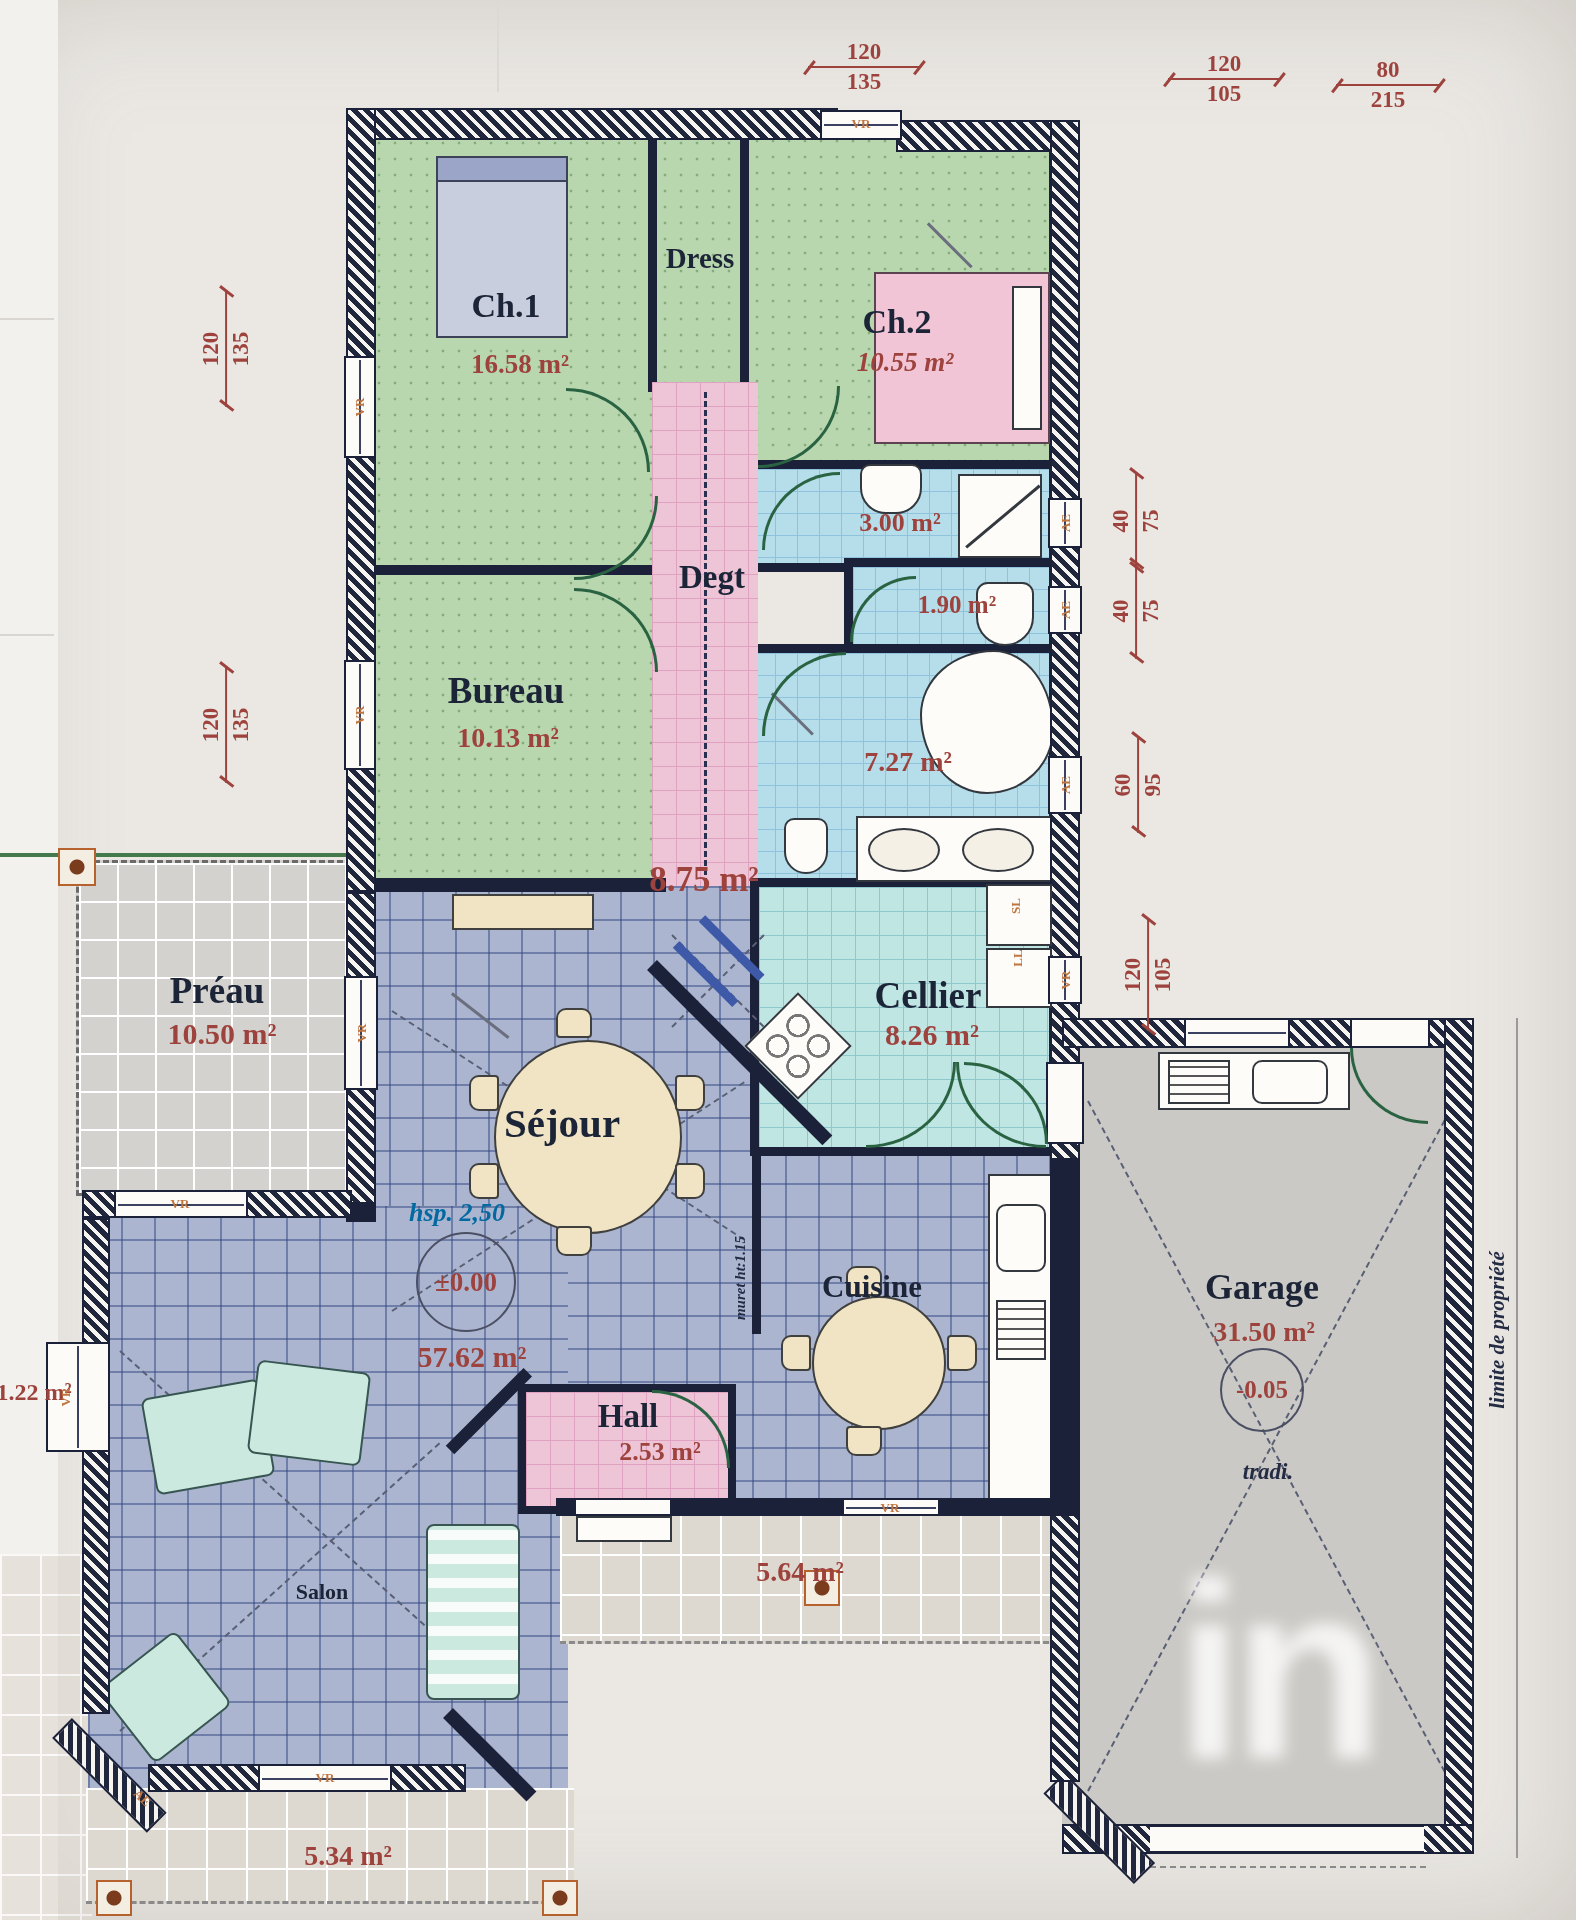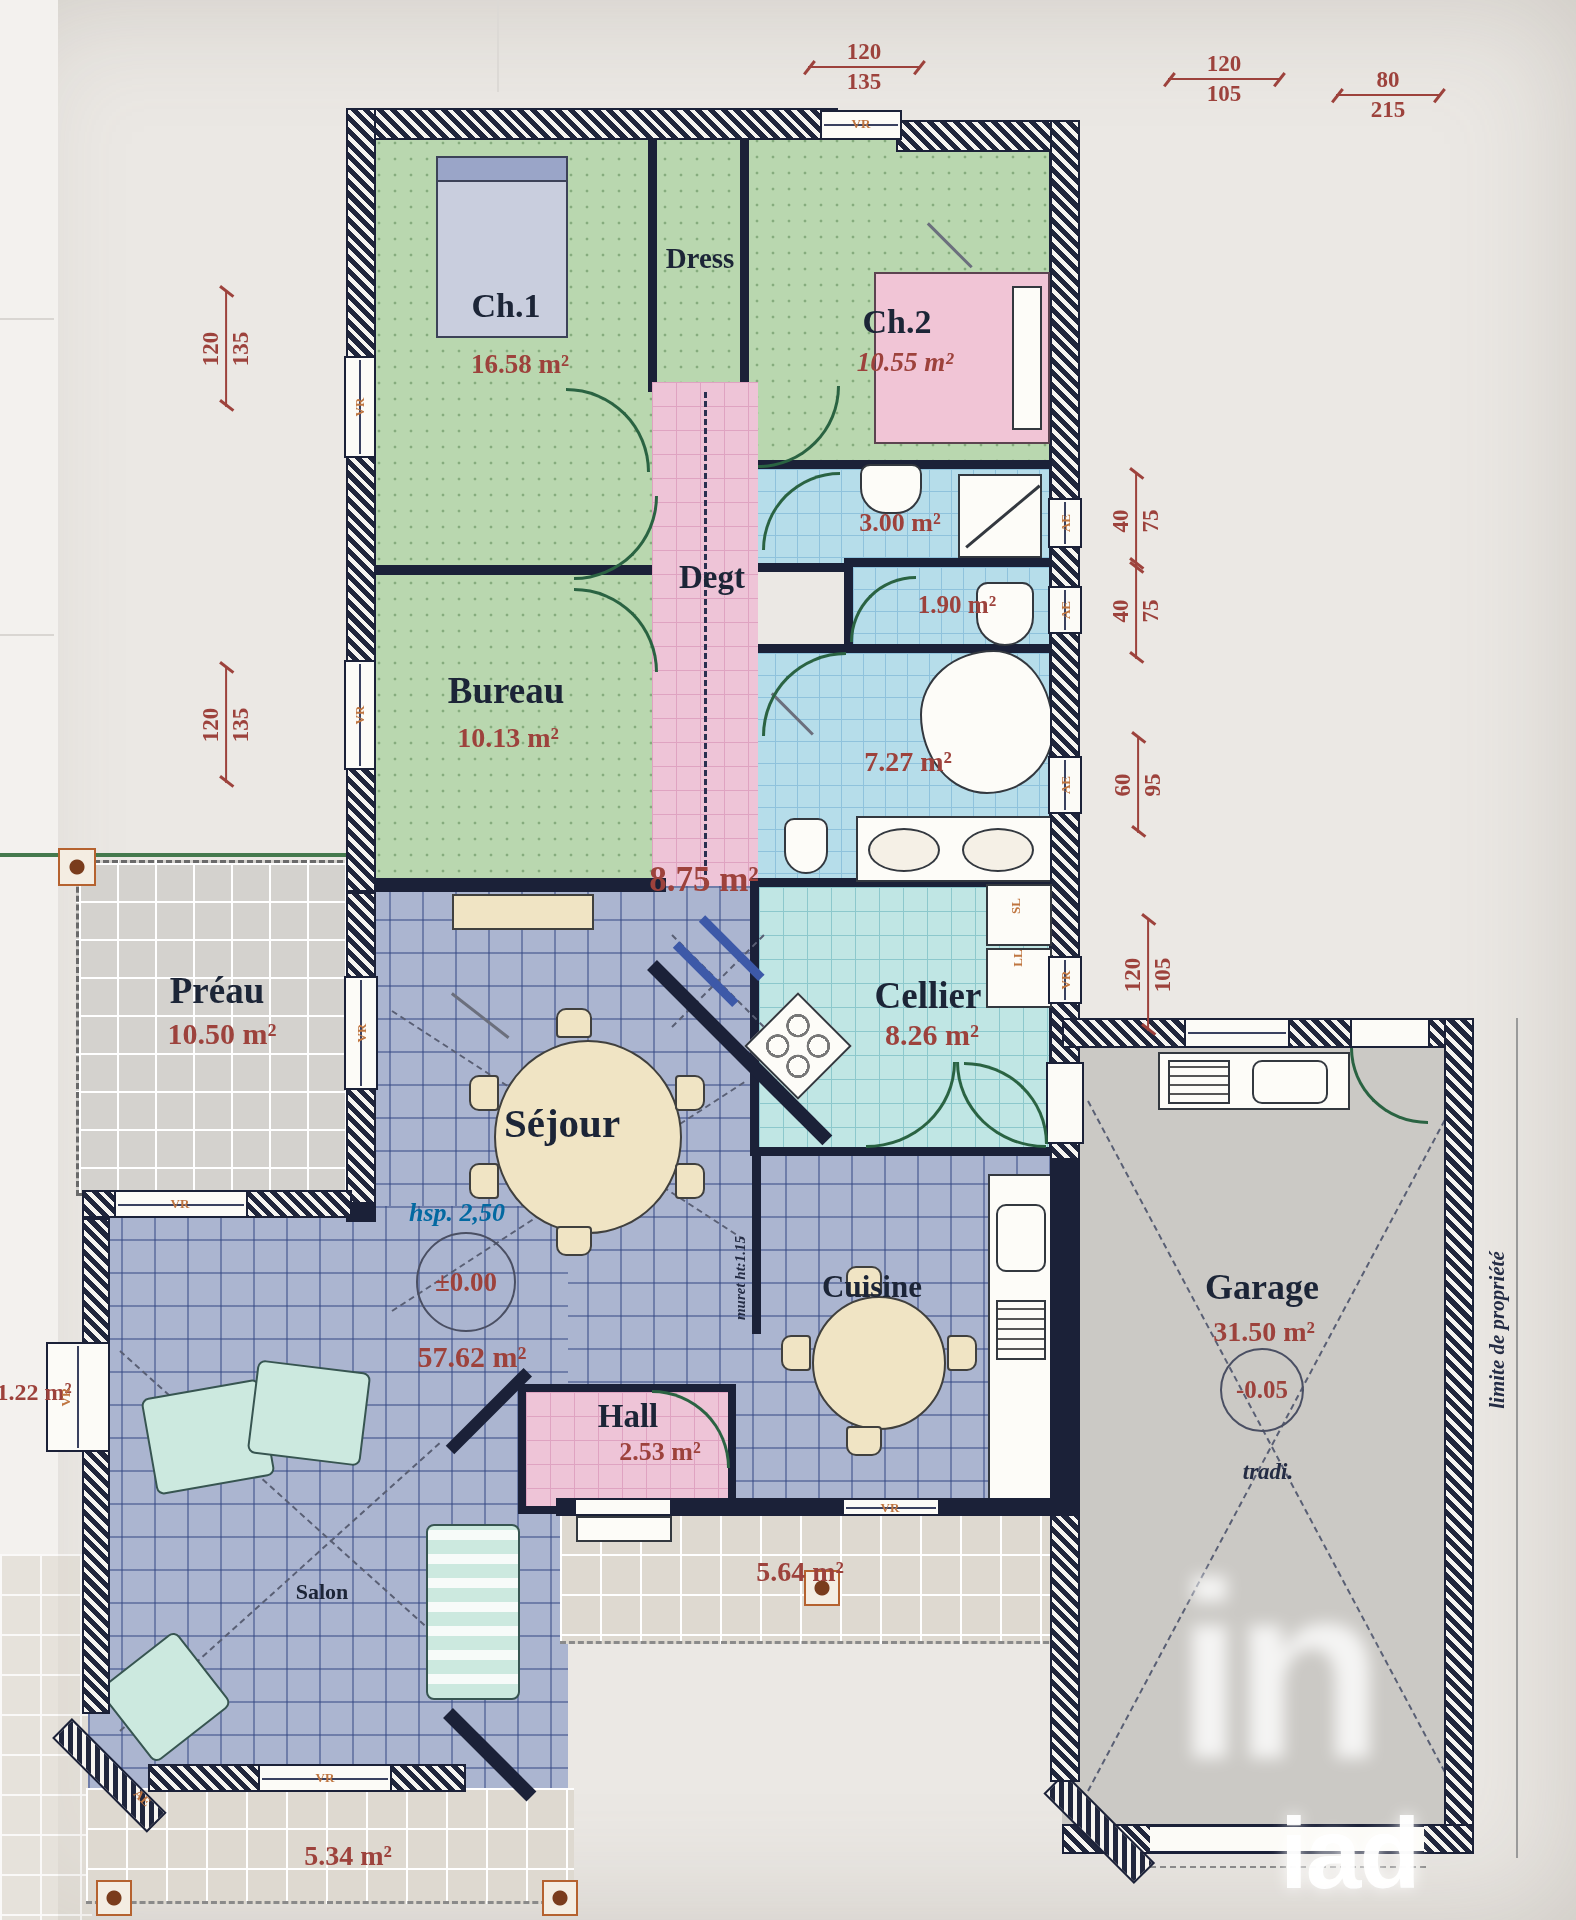--- a/index.html
+++ b/index.html
@@ -263,21 +263,21 @@
   <div class="dim" style="left:808px;top:40px;width:112px;">
     <span>120</span>
     <span class="bar"></span>
     <span>135</span>
   </div>
   <div class="dim" style="left:1168px;top:52px;width:112px;">
     <span>120</span>
     <span class="bar"></span>
     <span>105</span>
   </div>
-  <div class="dim" style="left:1336px;top:68px;width:104px;justify-content:space-between;">
+  <div class="dim" style="left:1336px;top:58px;width:104px;justify-content:space-between;">
     <span>80</span>
     <span class="bar"></span>
     <span>215</span>
   </div>
   <div class="dim vdim" style="left:168px;top:322px;width:116px;">
     <span>120</span>
     <span class="bar"></span>
     <span>135</span>
   </div>
   <div class="dim vdim" style="left:168px;top:698px;width:116px;">
@@ -300,15 +300,14 @@
     <span class="bar"></span>
     <span>95</span>
   </div>
   <div class="dim vdim" style="left:1092px;top:948px;width:112px;">
     <span>120</span>
     <span class="bar"></span>
     <span>105</span>
   </div>
 
   <div class="wmblob">in</div>
-  <div class="wmbrand">iad</div>
 
 </div>
 
 </body></html>

